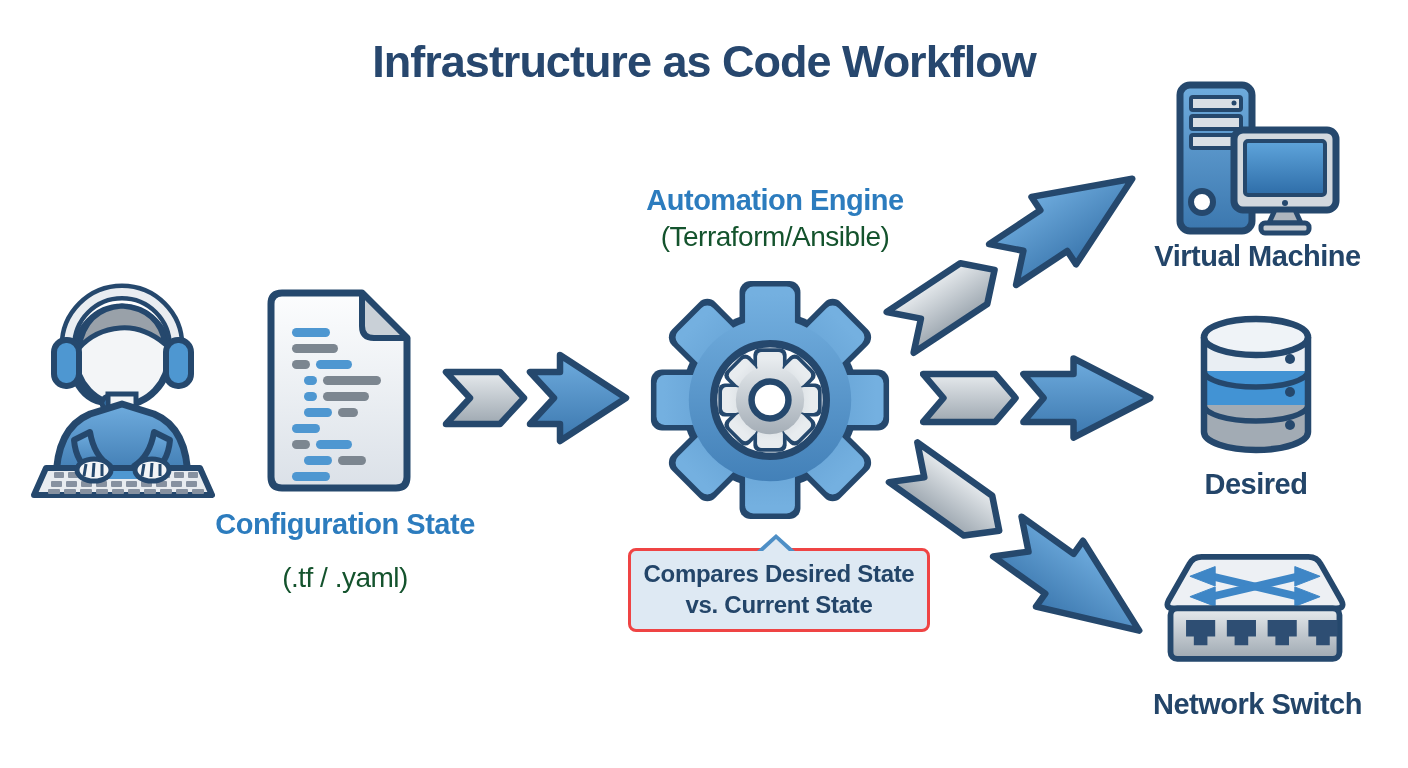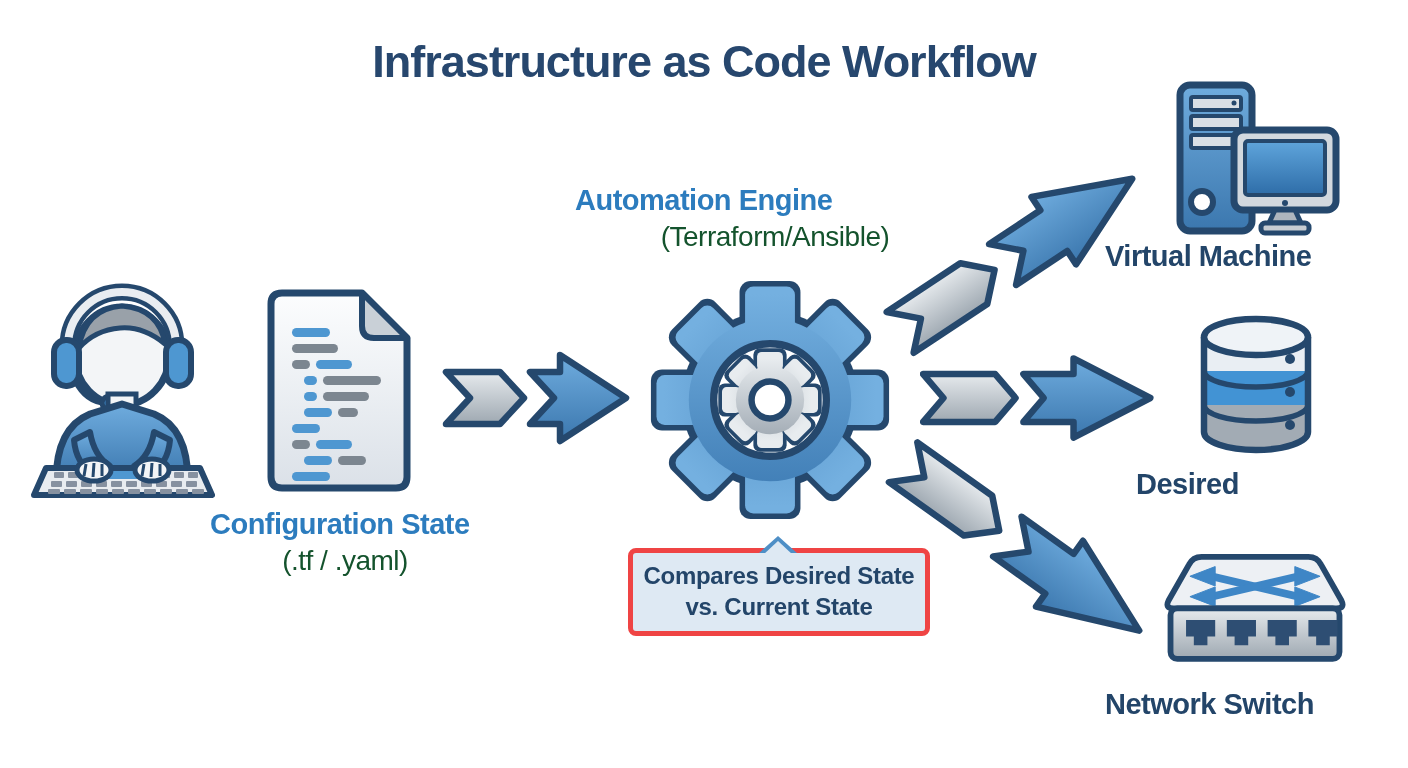--- a/index.html
+++ b/index.html
@@ -1,30 +1,30 @@
 <!DOCTYPE html>
 <html><head>
 <meta charset="utf-8">
 <style>
   html,body{margin:0;padding:0;background:#fff;}
   body{font-family:"Liberation Sans",sans-serif;}
   .canvas{position:relative;width:1408px;height:768px;background:#ffffff;overflow:hidden;}
   .abs{position:absolute;}
   .title{position:absolute;left:0;right:0;top:28px;margin:8px;text-align:center;
          font-size:45px;font-weight:bold;color:#27476E;letter-spacing:-1px;}
-  .label{position:absolute;text-align:left;font-weight:bold;color:#234569;
+  .label{position:absolute;text-align:center;font-weight:bold;color:#234569;
          font-size:29px;letter-spacing:-0.5px;}
   .label.blue{color:#2C7CBE;}
   .sub{position:absolute;text-align:center;color:#14532d;font-size:28px;letter-spacing:-0.5px;}
   .arrow-gray{fill:url(#gGray);stroke:#25486D;stroke-width:6.5;stroke-linejoin:round;}
   .arrow-blue{fill:url(#gBlue);stroke:#25486D;stroke-width:6.5;stroke-linejoin:round;}
   .arrow-vm{transform:rotate(-33.5deg);}
   .arrow-sw{transform:rotate(35.5deg);}
   .callout{position:absolute;left:628px;top:548px;width:302px;box-sizing:border-box;
-           background:#DEE9F3;border:5px solid #ef4444;border-radius:8px;padding:7px 2px 9px;}
+           background:#DEE9F3;border:3px solid #ef4444;border-radius:8px;padding:7px 2px 9px;}
   .callout::before{content:"";position:absolute;top:-17px;left:126px;width:0;height:0;
            border-left:19px solid transparent;border-right:19px solid transparent;
            border-bottom:17px solid #4E8FC6;}
   .callout::after{content:"";position:absolute;top:-12px;left:130px;width:0;height:0;
            border-left:15px solid transparent;border-right:15px solid transparent;
            border-bottom:14px solid #DEE9F3;}
   .callout .line{text-align:center;font-weight:bold;color:#234569;font-size:24px;
            line-height:31px;letter-spacing:-0.3px;}
 </style>
 </head>
@@ -128,21 +128,21 @@
         <rect x="80" y="120" width="20" height="9" rx="4.5" fill="#7C8690"></rect>
       <rect x="34" y="136" width="28" height="9" rx="4.5" fill="#4E97D1"></rect>
       <rect x="34" y="152" width="18" height="9" rx="4.5" fill="#7C8690"></rect>
         <rect x="58" y="152" width="36" height="9" rx="4.5" fill="#4E97D1"></rect>
       <rect x="46" y="168" width="28" height="9" rx="4.5" fill="#4E97D1"></rect>
         <rect x="80" y="168" width="28" height="9" rx="4.5" fill="#7C8690"></rect>
       <rect x="34" y="184" width="38" height="9" rx="4.5" fill="#4E97D1"></rect>
     </g>
   </svg>
   <div class="label blue" style="left:210px;top:508px;width:270px">Configuration State</div>
-  <div class="sub" style="left:210px;top:545px;width:270px">(.tf / .yaml)</div>
+  <div class="sub" style="left:210px;top:562px;width:270px">(.tf / .yaml)</div>
 
   <svg class="abs" style="left:442px;top:348px;width:190px;height:100px" viewBox="0 0 190 100" preserveAspectRatio="none">
     <polygon class="arrow-gray" vector-effect="non-scaling-stroke" points="4,24 58,24 82,50 58,76 4,76 28,50"></polygon>
     <polygon class="arrow-blue" vector-effect="non-scaling-stroke" points="88,24 118,24 118,7 184,50 118,93 118,76 88,76 112,50"></polygon>
   </svg>
 
   <div class="label blue" style="left:575px;top:184px;width:400px">Automation Engine</div>
   <div class="sub" style="left:575px;top:221px;width:400px">(Terraform/Ansible)</div>
 
   <svg class="abs" style="left:650px;top:280px;width:240px;height:240px" viewBox="0 0 260 260">

